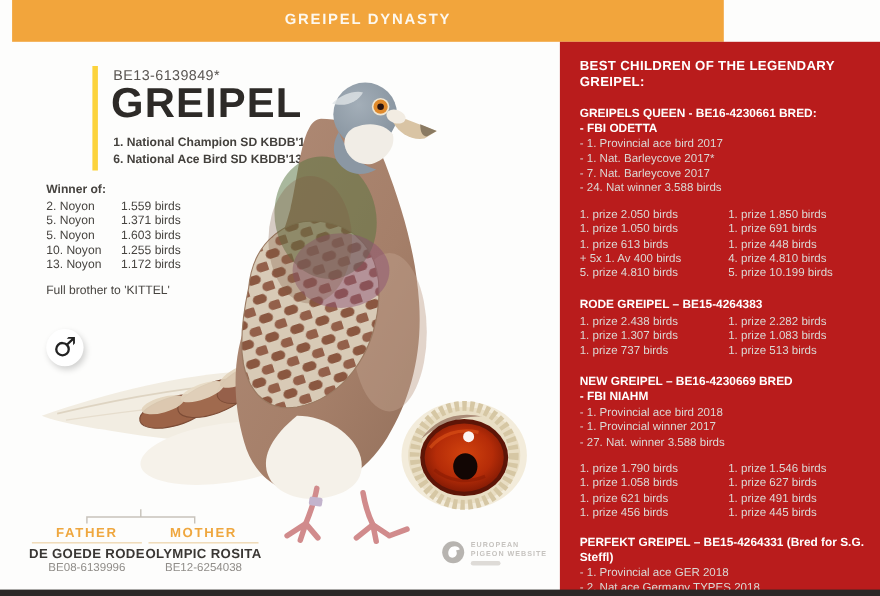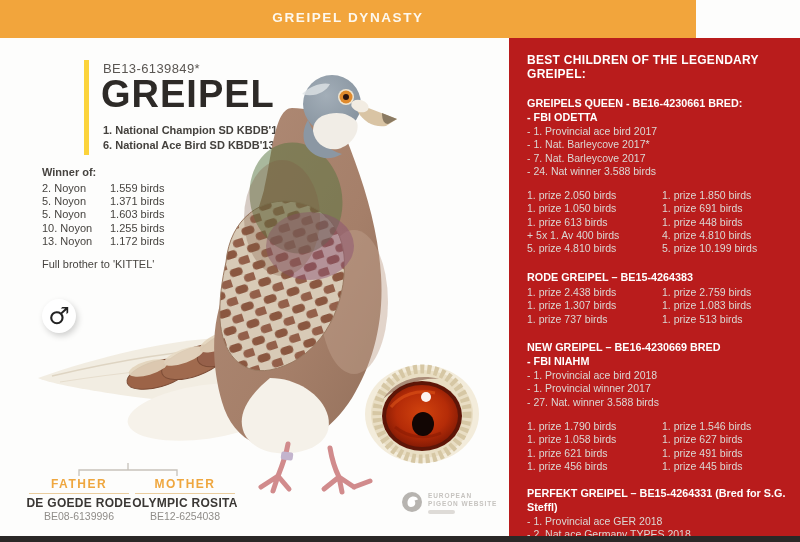--- a/index.html
+++ b/index.html
@@ -1,19 +1,19 @@
 <!DOCTYPE html>
 <html><head>
 <meta charset="utf-8">
 <style>
   html,body{margin:0;padding:0;background:#888;}
   .page{position:relative;width:800px;height:542px;background:#fdfdfc;overflow:hidden;
         font-family:"Liberation Sans",sans-serif;}
   
-  .topbar{position:absolute;left:0;top:0;width:696px;height:38px;background:#F2A53C;}
+  .topbar{position:absolute;left:11px;top:0;width:647px;height:38px;background:#F2A53C;}
   .topbar .title{position:absolute;left:0;top:10px;width:100%;text-align:center;
         color:#FDF8EE;font-size:13.5px;font-weight:bold;letter-spacing:1.6px;}
   
   .bottomstrip{position:absolute;left:0;bottom:0;width:800px;height:6px;background:#2B2827;}
   
   .accent-bar{position:absolute;left:84px;top:60px;width:5px;height:95px;background:#FCD33B;}
   .ring-no{position:absolute;left:103px;top:61px;font-size:13px;color:#5a5652;letter-spacing:.4px;}
   .bird-name{position:absolute;left:101px;top:77px;font-size:38px;line-height:34px;
         font-weight:bold;letter-spacing:1px;color:#2d2a27;}
   .bird-titles{position:absolute;left:103px;top:123px;font-size:11px;font-weight:bold;
@@ -245,21 +245,21 @@
       <div class="sec-head">
         <div>RODE GREIPEL – BE15-4264383</div>
       </div>
       <div class="prizes tight">
         <div class="colL">
           <div>1. prize 2.438 birds</div>
           <div>1. prize 1.307 birds</div>
           <div>1. prize 737 birds</div>
         </div>
         <div class="colR">
-          <div>1. prize 2.759 birds</div>
+          <div>1. prize 2.282 birds</div>
           <div>1. prize 1.083 birds</div>
           <div>1. prize 513 birds</div>
         </div>
       </div>
     </div>
 
     <div class="sec s3">
       <div class="sec-head">
         <div>NEW GREIPEL – BE16-4230669 BRED</div>
         <div>- FBI NIAHM</div>

